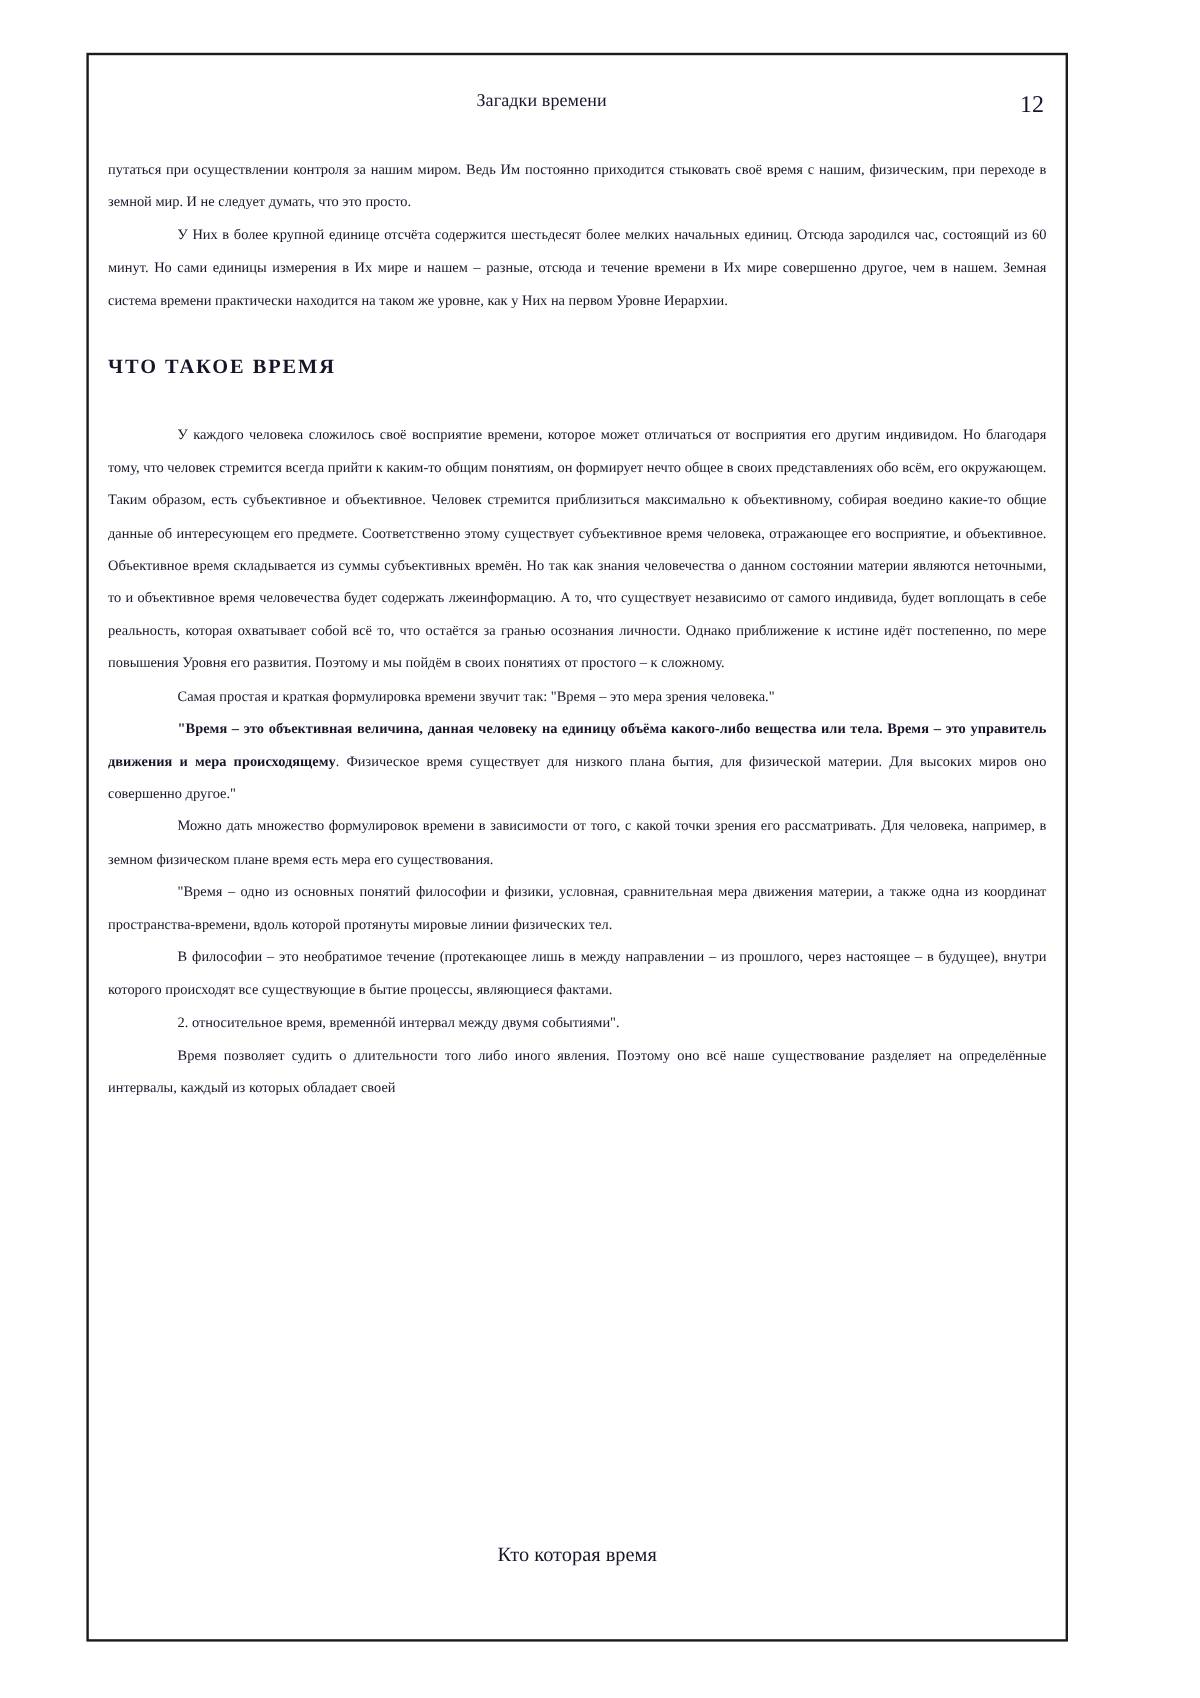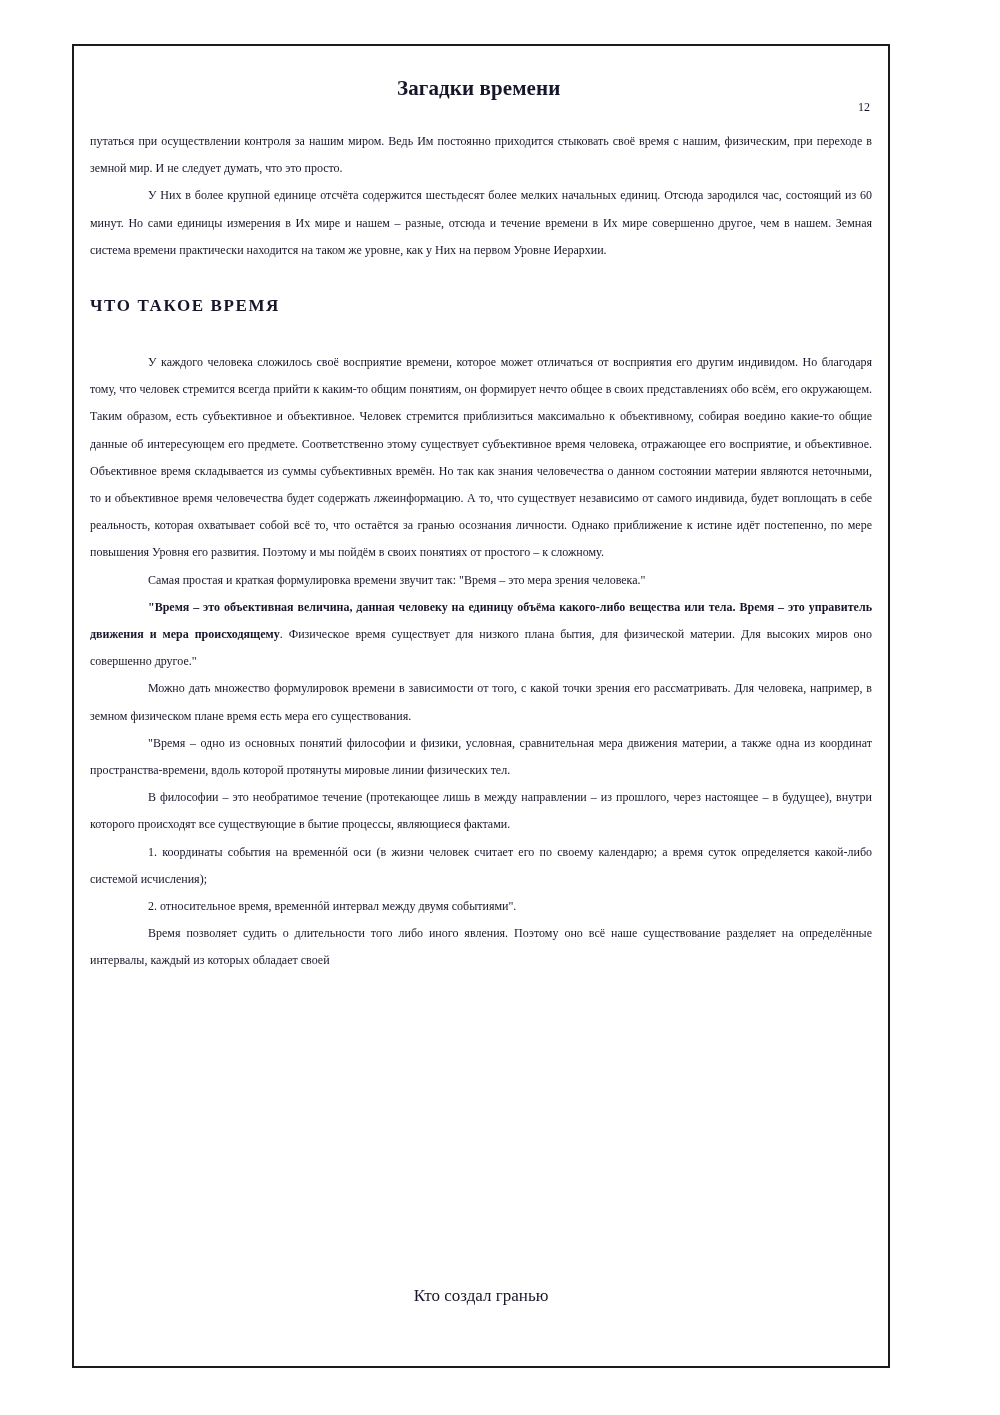--- a/index.html
+++ b/index.html
@@ -41,32 +41,31 @@
     position: absolute;
     top: 30px;
     left: 0;
     right: 0;
     height: 24px;
   }
   .running-head .rh-title {
     position: absolute;
     left: 307px;
     top: 0;
-    font-size: 21px;
-    font-weight: bold;
+    font-size: 15px;
+    font-weight: normal;
     letter-spacing: 0.1px;
     white-space: nowrap;
   }
   .running-head .rh-page {
     position: absolute;
     right: 2px;
     top: 0;
-    font-size: 12px;
+    font-size: 20px;
     font-weight: normal;
-    margin-top: 24px;
   }
 
   
   .textblock {
     position: absolute;
     left: 0;
     right: 0;
     top: 82px;
   }
 
@@ -139,24 +138,23 @@
       <p class="para indent"><b class="strong">"Время – это объективная величина, данная человеку на единицу объёма какого-либо вещества или тела. Время – это управитель движения и мера происходящему</b><span>. Физическое время существует для низкого плана бытия, для физической материи. Для высоких миров оно совершенно другое."</span></p>
 
       <p class="para indent">Можно дать множество формулировок времени в зависимости от того, с какой точки зрения его рассматривать. Для человека, например, в земном физическом плане время есть мера его существования.</p>
 
 
       <p class="para indent">"Время – одно из основных понятий философии и физики, условная, сравнительная мера движения материи, а также одна из координат пространства-времени, вдоль которой протянуты мировые линии физических тел.</p>
 
       <p class="para indent">В философии – это необратимое течение (протекающее лишь в между направлении – из прошлого, через настоящее – в будущее), внутри которого происходят все существующие в бытие процессы, являющиеся фактами.</p>
 
 
-      <p class="para indent">1. координаты события на временнóй оси (в жизни человек считает его по своему календарю; а время суток определяется какой-либо системой исчисления);</p>
 
       <p class="para indent">2. относительное время, временнóй интервал между двумя событиями".</p>
 
       <p class="para indent">Время позволяет судить о длительности того либо иного явления. Поэтому оно всё наше существование разделяет на определённые интервалы, каждый из которых обладает своей</p>
 
     </div>
 
-    <div class="footer-caption">Кто создал гранью</div>
+    <div class="footer-caption">Кто которая время</div>
 
   </div>
 </div>
 
 </body></html>

